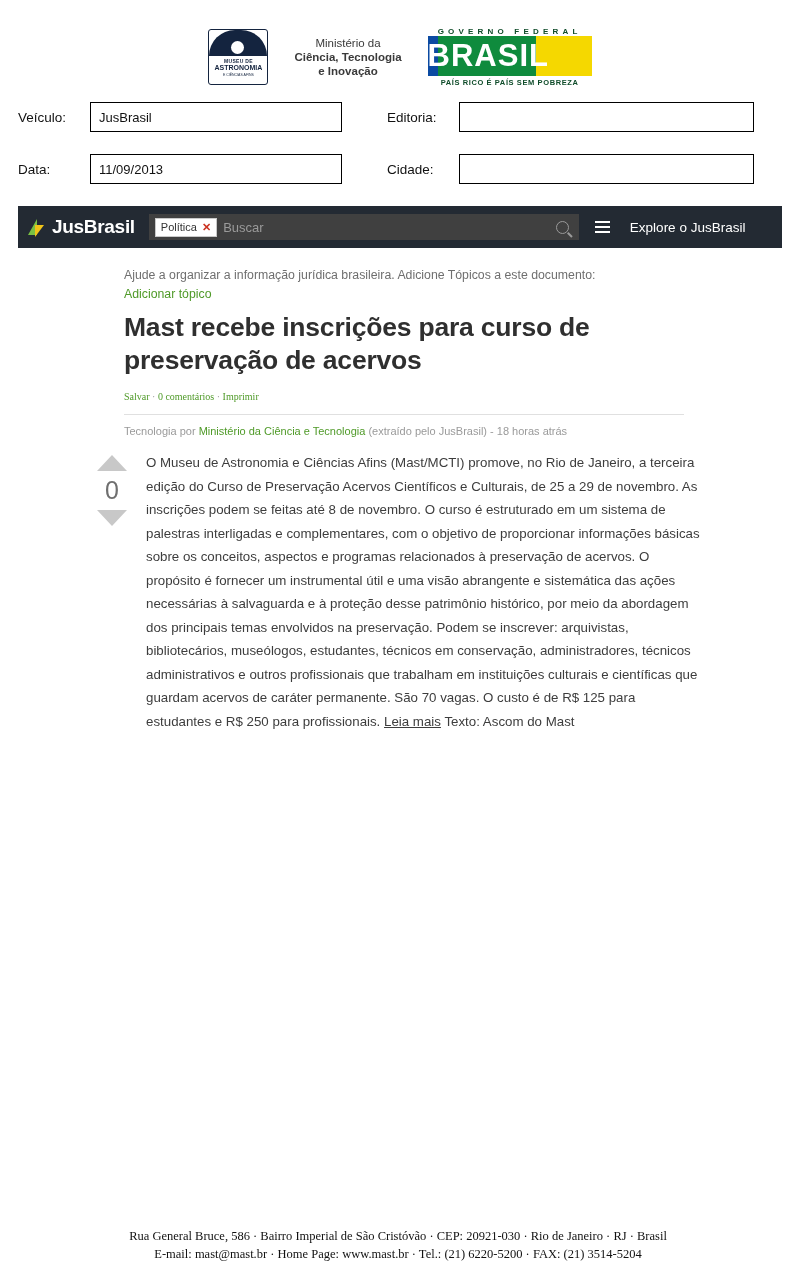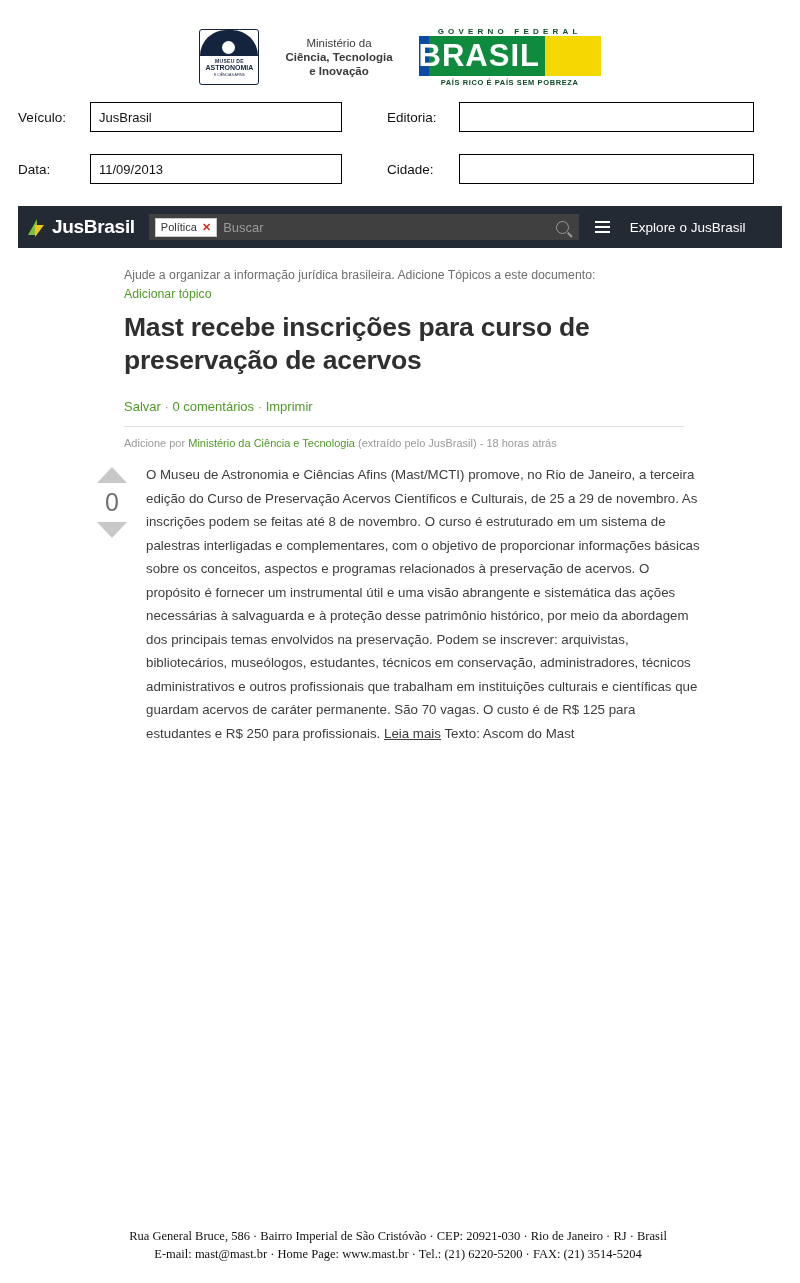--- a/index.html
+++ b/index.html
@@ -51,21 +51,21 @@
   .ministerio {
     font-family: "Liberation Sans", sans-serif;
     color: #3a3a3a;
     font-size: 11.5px;
     line-height: 14px;
     text-align: center;
   }
   .ministerio .l1 { font-weight: normal; }
   .ministerio .l2, .ministerio .l3 { font-weight: bold; }
 
-  .gov-block { width: 182px; }
+  .gov-block { width: 164px; }
   .gov-top {
     font-size: 8px; letter-spacing: 4.2px; color: #0f4c2a;
     text-align: center; font-weight: bold;
   }
   .gov-brasil {
     position: relative;
     background: #0f8b3d;
     height: 40px;
     display: flex; align-items: center; justify-content: flex-start;
     overflow: hidden;
@@ -176,21 +176,21 @@
   .article { padding: 18px 18px 0 124px; }
   .topic-note {
     font-size: 12.3px; color: #6f6f6f; line-height: 19px;
   }
   .topic-link { color: #4f9a28; font-size: 12.3px; display:block; margin-top: 2px;}
   .headline {
     font-size: 26.5px; line-height: 33px; color: #2f2f2f;
     font-weight: bold; margin: 10px 0 0 0; max-width: 520px;
     letter-spacing: -.2px;
   }
-  .actions { margin-top: 22px; font-size: 13px; color: #4f9a28; }
+  .actions { margin-top: 14px; font-size: 10px; color: #4f9a28; font-family: Liberation Serif, serif; }
   .actions .sep { color: #9a9a9a; }
   .hr { border-top: 1px solid #e0e0e0; margin: 12px 0 10px 0; max-width: 560px; }
   .byline { font-size: 11px; color: #9a9a9a; }
   .byline .src { color: #4f9a28; }
 
   .body-wrap { display: flex; margin-top: 14px; }
   .voter {
     width: 56px; display:flex; flex-direction: column; align-items:center;
     margin-left: -40px; margin-right: 6px; padding-top: 4px;
   }
@@ -302,21 +302,21 @@
       <span>Salvar</span>
       <span class="sep"> · </span>
       <span>0 comentários</span>
       <span class="sep"> · </span>
       <span>Imprimir</span>
     </div>
 
     <div class="hr"></div>
 
     <div class="byline">
-      <span>Adicione por</span>
+      <span>Tecnologia por</span>
       <span class="src">Ministério da Ciência e Tecnologia</span>
       <span>(extraído pelo JusBrasil) - 18 horas atrás</span>
     </div>
 
     <div class="body-wrap">
       <div class="voter">
         <div class="tri-up"></div>
         <div class="votecount">0</div>
         <div class="tri-down"></div>
       </div>

